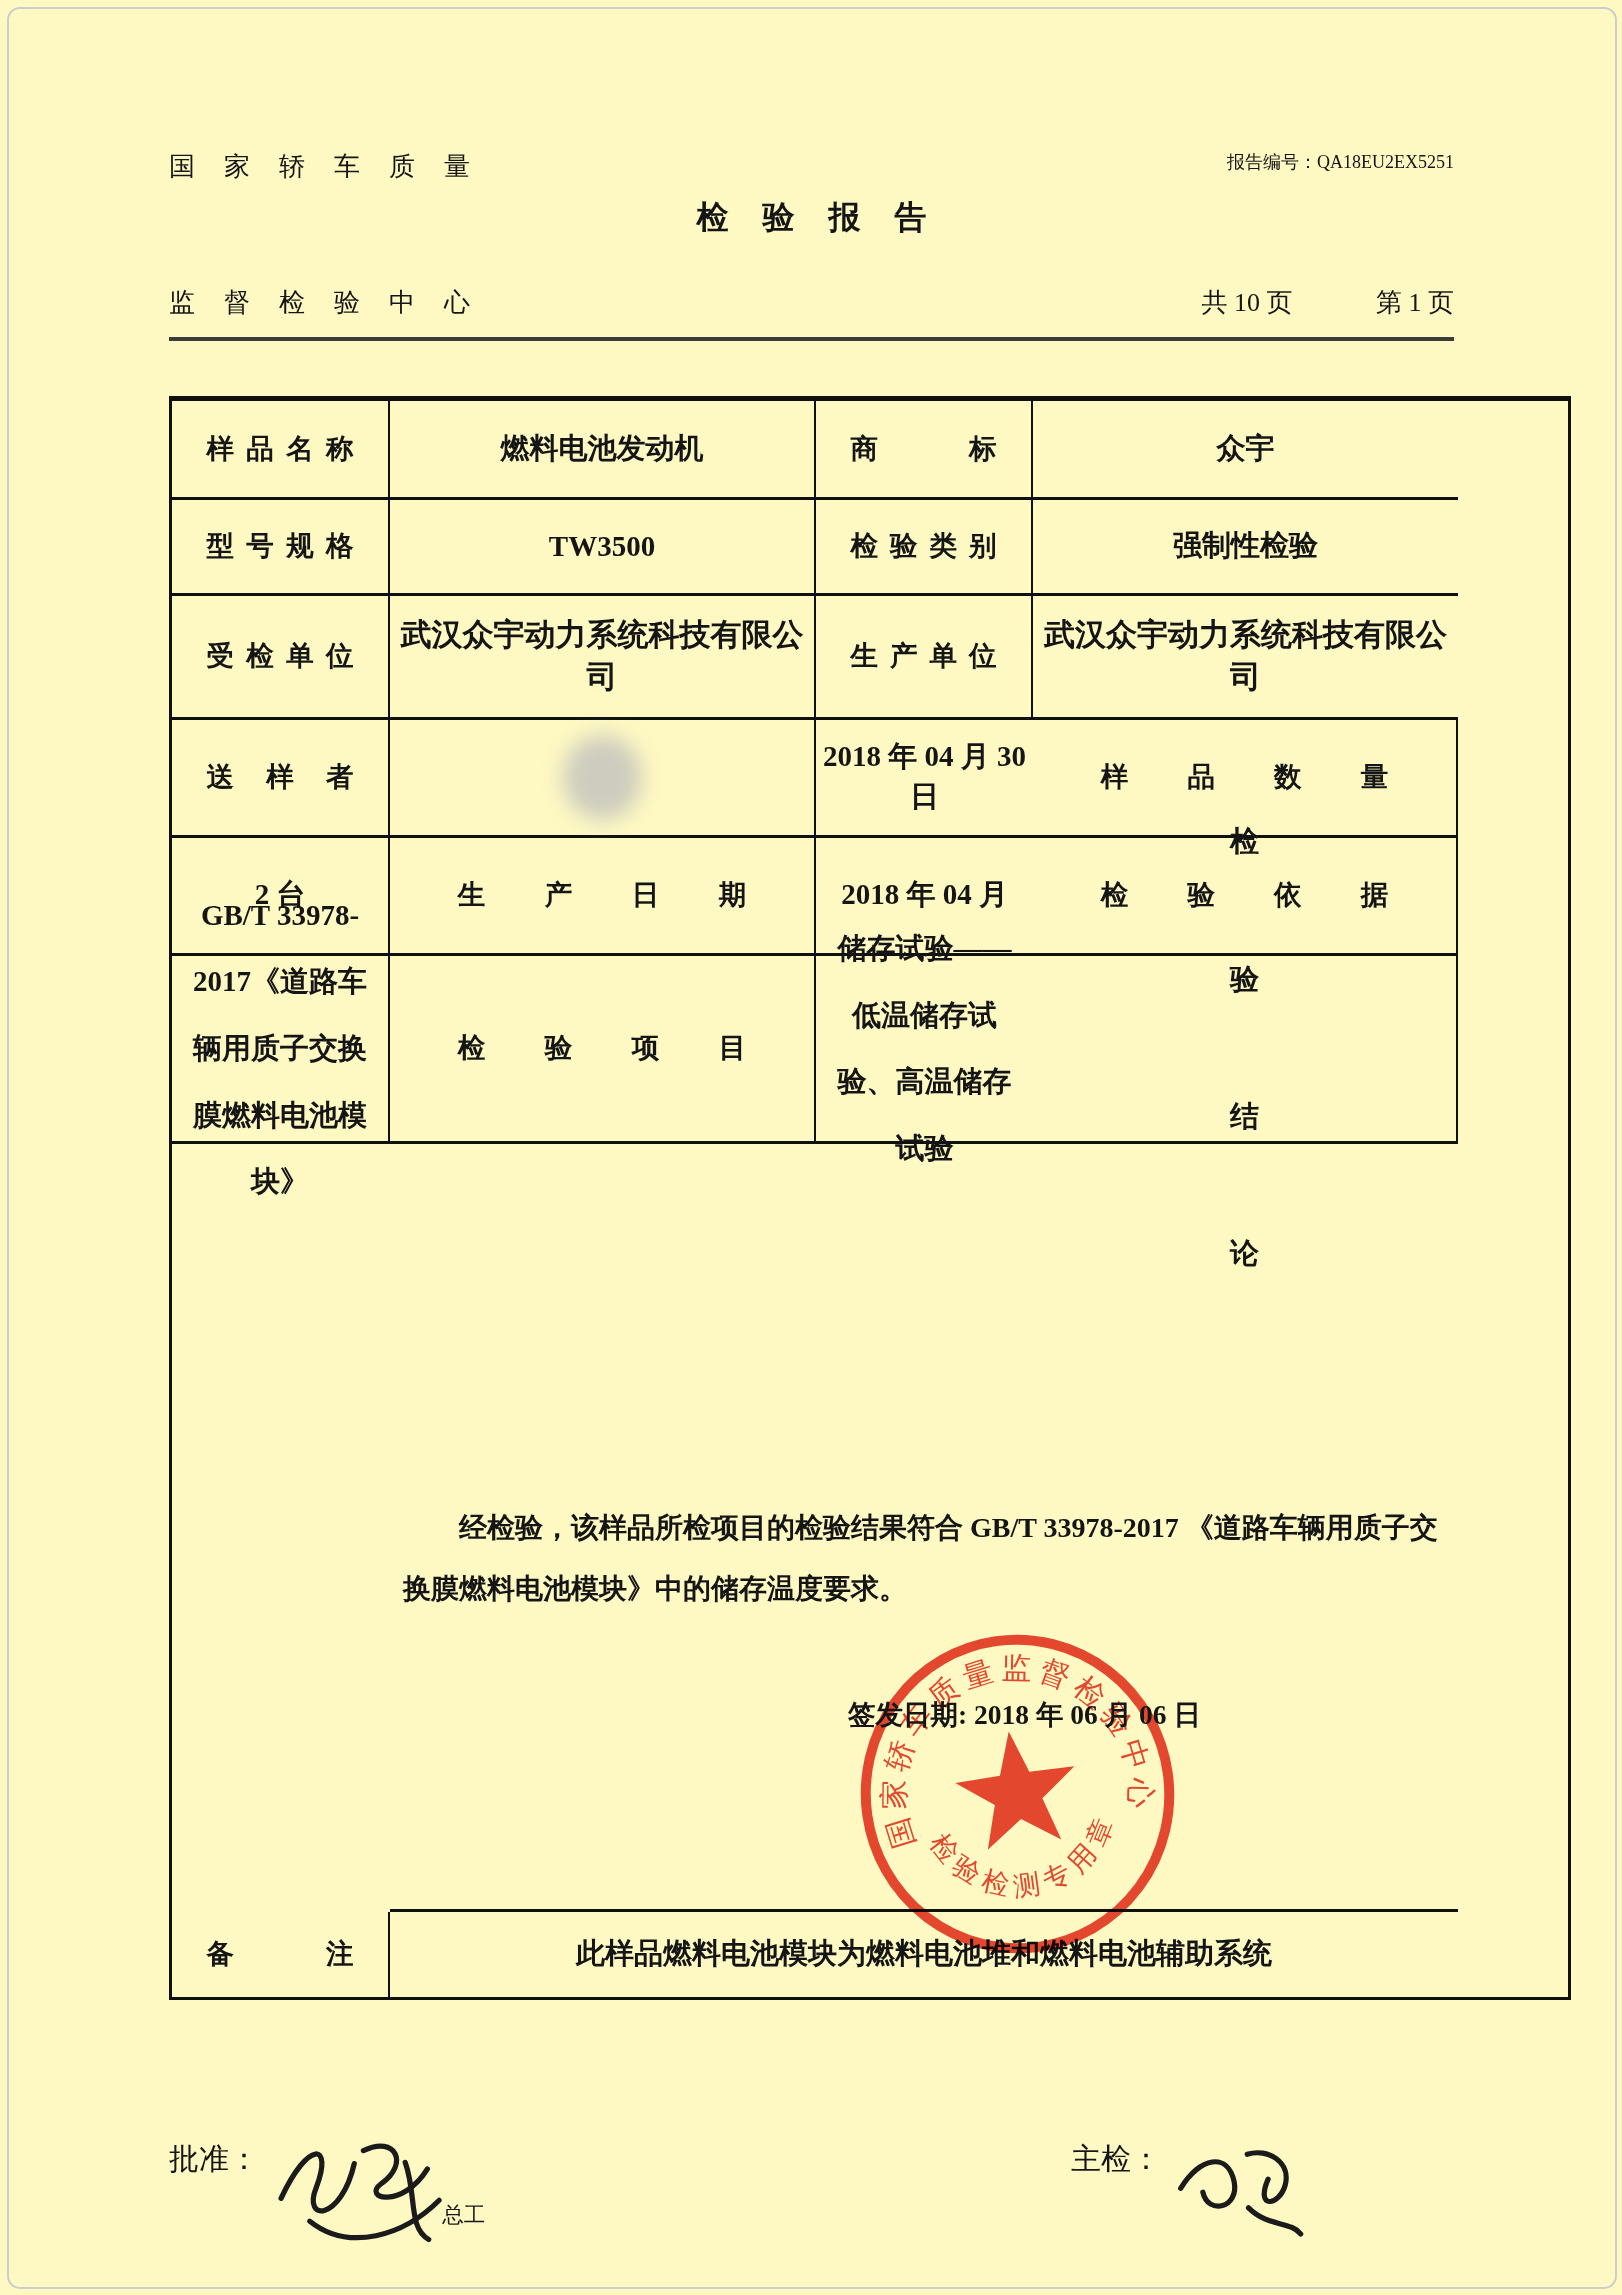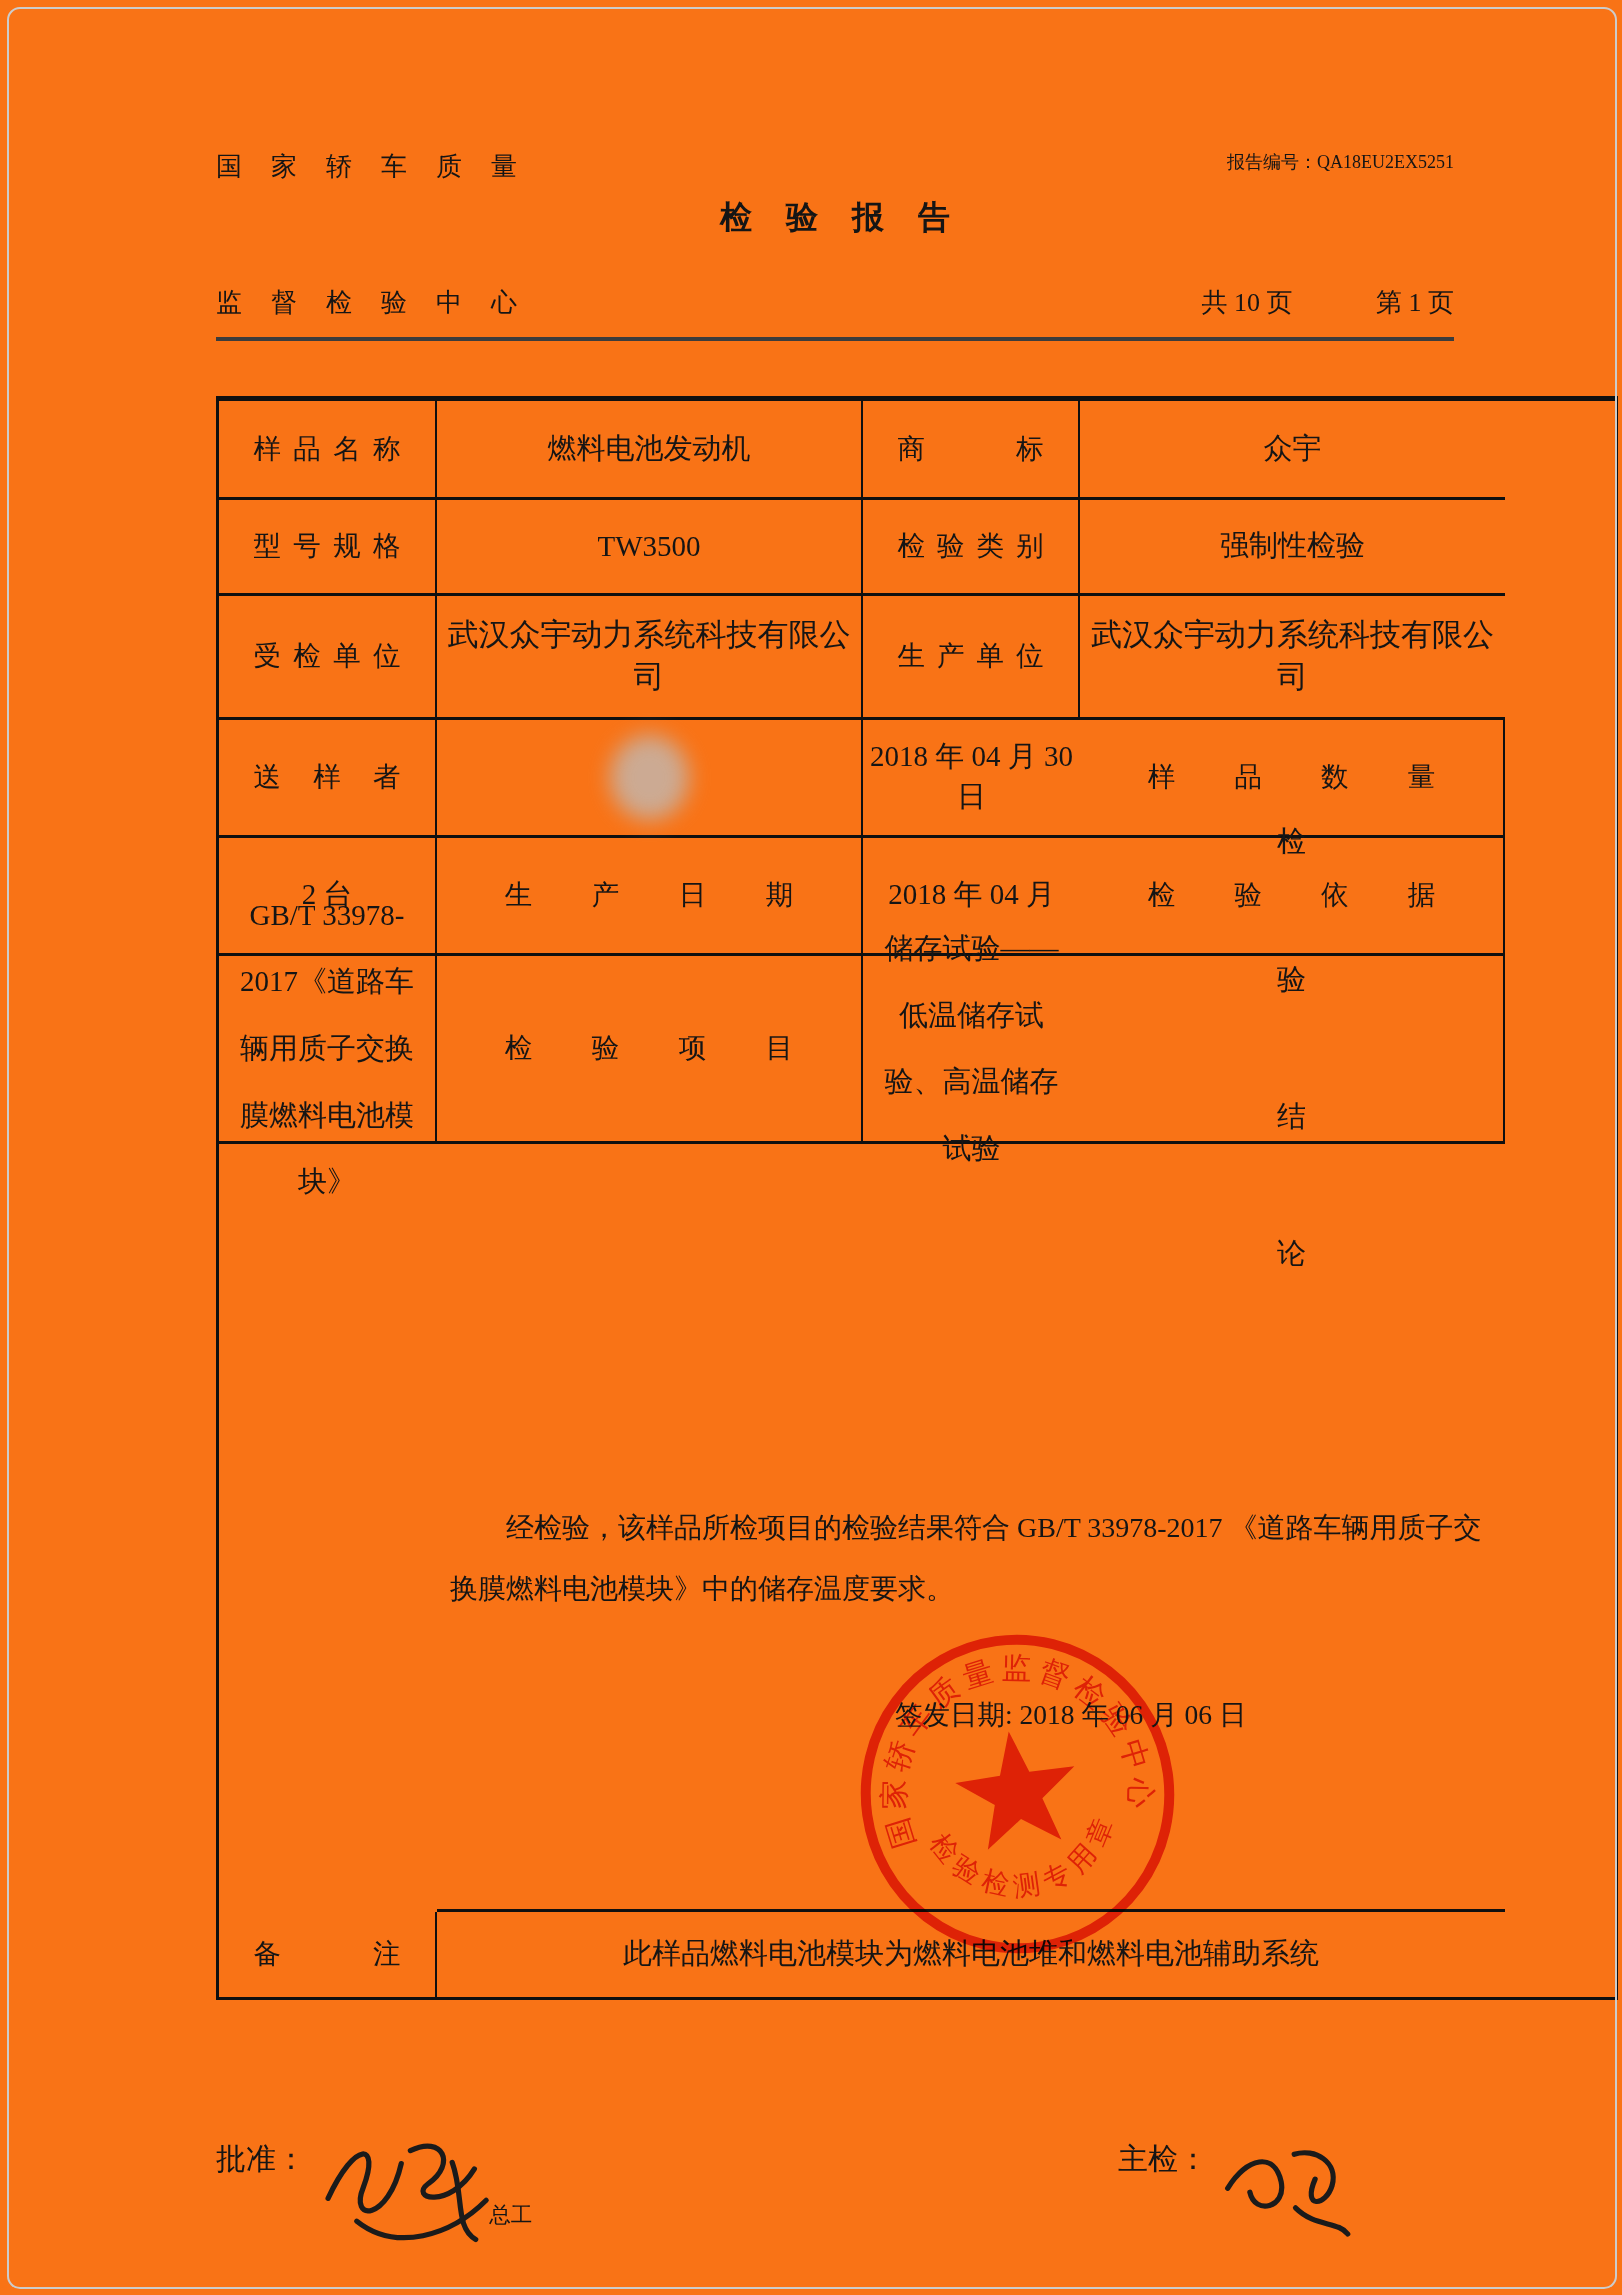--- a/index.html
+++ b/index.html
@@ -1,38 +1,38 @@
 <!DOCTYPE html>
 <html style="font-size:10.5px"><head>
 <meta charset="utf-8">
 <style>
   html,body{margin:0;padding:0;background:#ffffff;}
   body{width:1623px;height:2295px;position:relative;overflow:hidden;
        font-family:"Liberation Serif","DejaVu Serif",serif;color:#151515;}
-  .page{position:absolute;inset:0;background:#f97316;padding-left:47px;}
+  .page{position:absolute;inset:0;background:#fef9c3;}
   .page-frame{position:absolute;inset:6.5px;border:2px solid #cccccc;border-radius:13px;pointer-events:none;}
 
   
   .header{position:relative;height:171px;margin:149px 169px 0 169px;}
   .org{font-size:26px;letter-spacing:29px;white-space:nowrap;}
   .org1{position:absolute;left:0;top:0;}
   .org2{position:absolute;left:0;bottom:0;}
   .repno{position:absolute;right:0;top:1.3px;font-size:18px;}
   .title{position:absolute;left:0;right:0;top:47px;text-align:center;font-size:32px;
          font-weight:bold;letter-spacing:34px;text-indent:34px;white-space:nowrap;}
   .pages{position:absolute;right:0;bottom:0;font-size:26px;white-space:nowrap;}
   .pages span{display:inline-block;}
   .pages .gap{margin-left:77px;}
   .rule{height:3.9px;background:#3c3c3c;margin:17px 169px 0 169px;}
 
   
   .gridtable{margin:55px 94px 0 169px;width:1402px;box-sizing:border-box;
              display:grid;border:3.3px solid #101010;border-top-width:5.2px;
              grid-template-columns:218px 426px 217px 425px;
-             grid-template-rows:99px 96px 124px 118px 118px 188px 768px 85px;}
+             grid-template-rows:99px 96px 124px 118px 118px 188px 768px 85px;font-weight:bold;}
   .cell{border-right:2px solid #101010;border-bottom:3.3px solid #101010;
         display:flex;align-items:center;justify-content:center;box-sizing:border-box;
         font-size:29px;text-align:center;}
   .cr{border-right:none;}
   .nb{border-bottom:none;}
   .lbl{flex:0 0 68%;text-align:justify;text-align-last:justify;text-justify:inter-character;
        font-size:27.5px;}
   .big{font-size:31px;}
   .val-left{justify-content:flex-start;text-align:center;padding:0 10.5px;line-height:2.3;}
   .merged{grid-column:2 / 5;}

